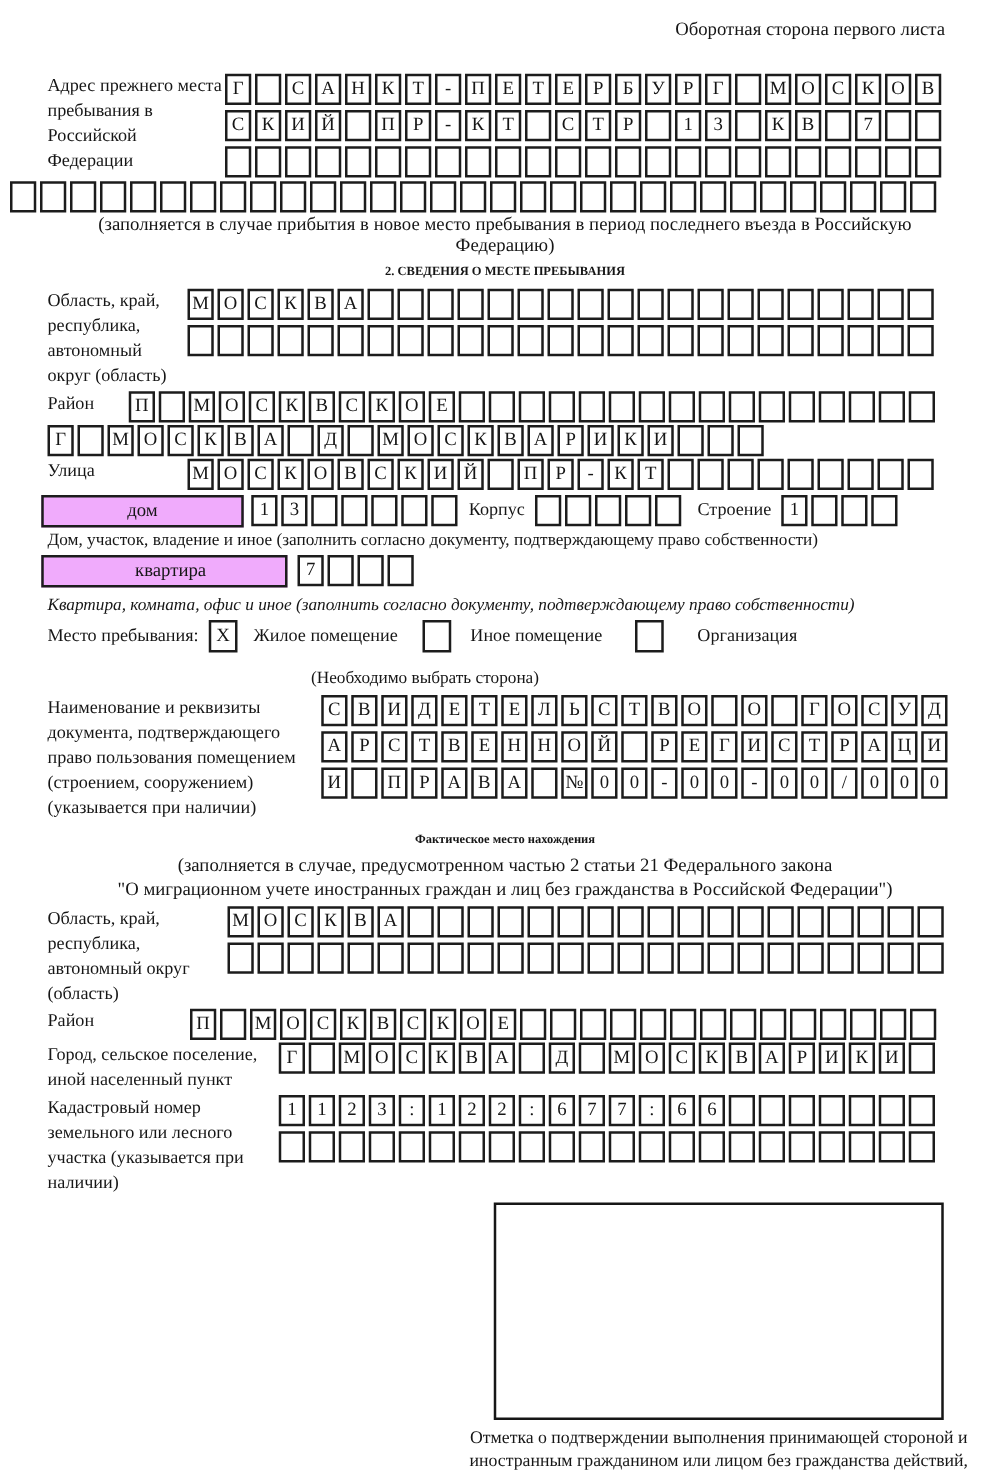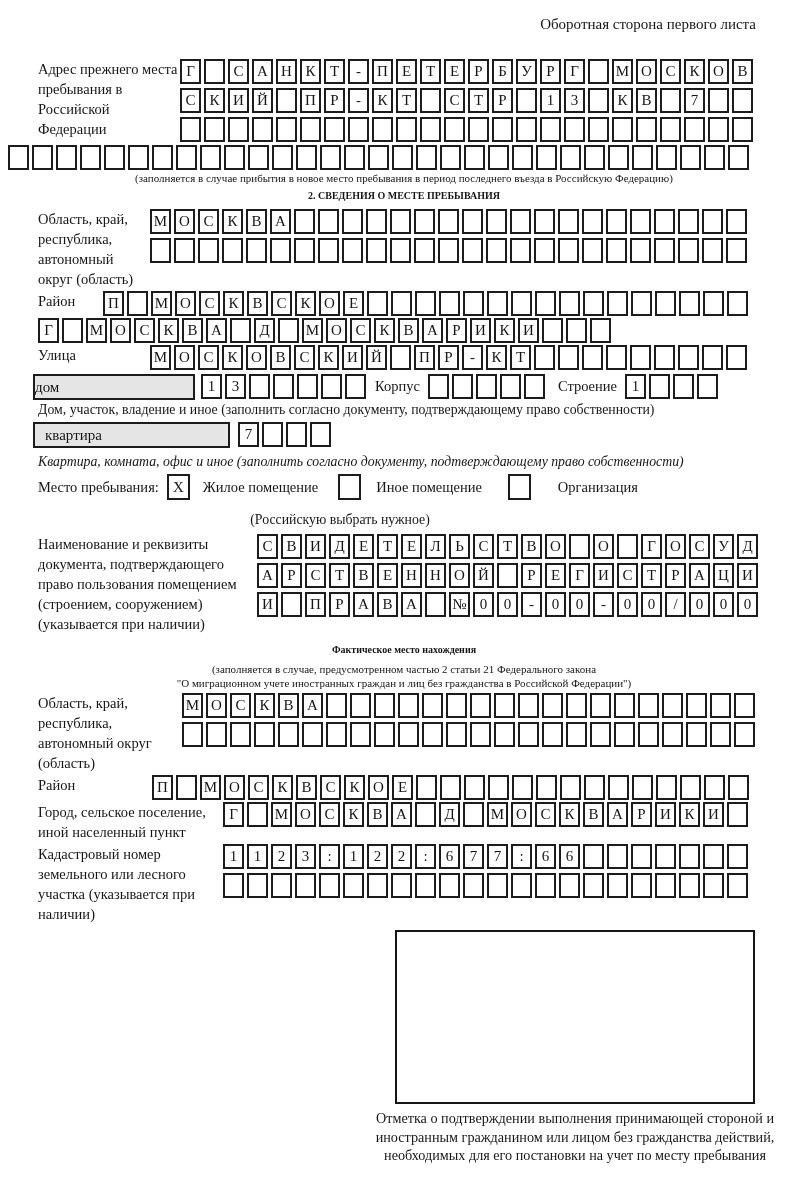--- a/index.html
+++ b/index.html
@@ -15,27 +15,27 @@
   .cell{
     box-sizing:border-box;flex:0 0 21px;width:21px;height:25px;border:2px solid #1c1c1c;
     margin-right:3px;text-align:center;font-size:15px;line-height:21px;overflow:hidden;
     background:#fff;
   }
   .label{font-size:14.5px;line-height:20px;flex:0 0 auto;}
 
   .w142{width:142px;} .w112{width:112px;} .w65{width:65px;} .w140{width:140px;}
   .w219{width:219px;} .w144{width:144px;} .w114{width:114px;} .w185{width:185px;}
 
-  .note{font-size:11px;text-align:center;margin:2px 0 4px 0;}
+  .note{font-size:15px;text-align:center;margin:2px 0 4px 0;}
   .note-left{font-size:13.8px;text-align:left;margin:0 0 4px 0;}
   .sec-title{font-size:10px;font-weight:bold;text-align:center;margin:6px 0 8px 0;}
 
   .widebox{
-    box-sizing:border-box;border:2px solid #1c1c1c;height:26px;text-align:left;
-    font-size:15px;line-height:22px;flex:0 0 auto;background:#e5e5e5;
+    box-sizing:border-box;border:2px solid #1c1c1c;height:26px;text-align:center;
+    font-size:15px;line-height:22px;flex:0 0 auto;background:#f0abfc;
   }
   .inline-lbl{font-size:14.5px;line-height:25px;white-space:nowrap;}
 
   .stay-row{display:flex;align-items:center;margin:4px 0 12px 0;}
   .stay-row .cell{flex:0 0 23px;width:23px;height:26px;line-height:22px;}
   .stay-note{width:604px;text-align:center;font-size:13.8px;margin:2px 0 6px 0;}
 
   .stamp-box{
     box-sizing:border-box;width:360px;height:174px;border:2px solid #161616;
     margin-left:357px;margin-top:6px;background:#fff;
@@ -373,21 +373,21 @@
 
   <div class="stay-row">
     <span class="label">Место пребывания:</span>
     <span class="cell" style="margin-left:8px;">X</span>
     <span class="label" style="margin:0 20px 0 10px;">Жилое помещение</span>
     <span class="cell"></span>
     <span class="label" style="margin:0 26px 0 12px;">Иное помещение</span>
     <span class="cell"></span>
     <span class="label" style="margin-left:24px;">Организация</span>
   </div>
-  <div class="stay-note">(Российскую выбрать нужное)</div>
+  <div class="stay-note">(Необходимо выбрать сторона)</div>
 
   <div class="row">
     <div class="label w219">Наименование и реквизиты документа, подтверждающего право пользования помещением (строением, сооружением) (указывается при наличии)</div>
     <div>
       <div class="cells mb4">
           <span class="cell">С</span>
           <span class="cell">В</span>
           <span class="cell">И</span>
           <span class="cell">Д</span>
           <span class="cell">Е</span>

